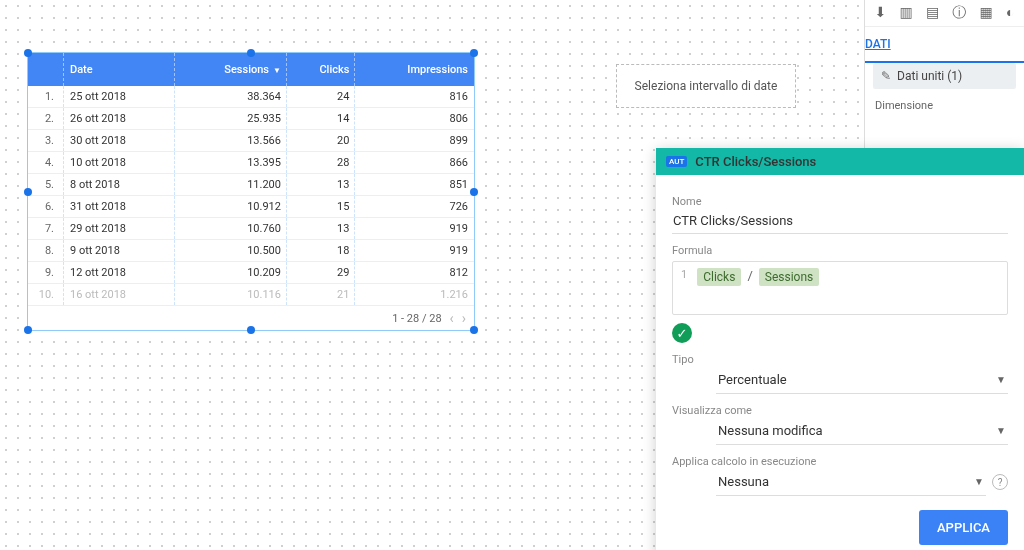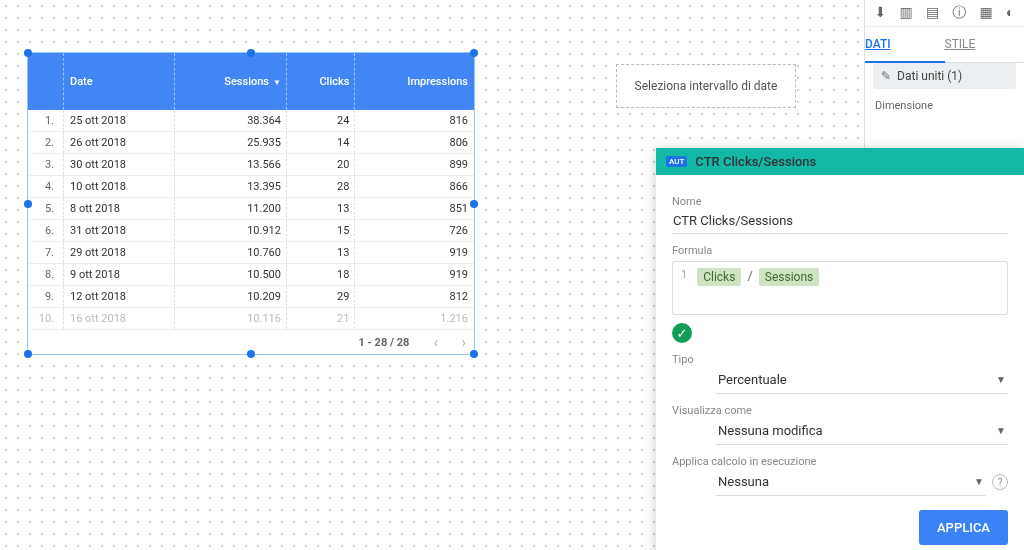--- a/index.html
+++ b/index.html
@@ -11,32 +11,32 @@
 .table-widget .handle { position: absolute; width: 8px; height: 8px; background: #1a73e8; border-radius: 50%; }
 .h-tl { left: -4px; top: -4px; } .h-tr { right: -4px; top: -4px; }
 .h-bl { left: -4px; bottom: -4px; } .h-br { right: -4px; bottom: -4px; }
 .h-ml { left: -4px; top: 50%; transform: translateY(-50%);}
 .h-mr { right: -4px; top: 50%; transform: translateY(-50%);}
 .h-mt { top: -4px; left: 50%; transform: translateX(-50%);}
 .h-mb { bottom: -4px; left: 50%; transform: translateX(-50%);}
 
 .data-table { width: 100%; border-collapse: collapse; font-size: 11px; color: #333; }
 .data-table thead tr { background: #4285f4; color: #fff; }
-.data-table th { text-align: left; padding: 22px 6px; font-weight: 500; position: relative; margin-top: 44px; }
+.data-table th { text-align: left; padding: 10px 6px; font-weight: 500; position: relative; margin-top: 44px; }
 .data-table th.num { text-align: right; }
 .data-table th .sort-ind { font-size: 8px; margin-left: 2px; }
 .data-table th::after { content: ""; position: absolute; right: 0; top: 0; bottom: 0; border-right: 1px dashed rgba(255,255,255,0.5);}
 .data-table th:last-child::after { display:none; }
 .data-table td { padding: 4px 6px; border-bottom: 1px solid #eee; position: relative; }
 .data-table td::after { content: ""; position: absolute; right: 0; top: 0; bottom: 0; border-right: 1px dashed #cfe3fb;}
 .data-table td:last-child::after { display:none; }
 .data-table td.idx { color: #666; text-align: right; width: 36px; padding-right: 10px;}
 .data-table td.num { text-align: right; }
 .data-table tr.fade td { color: #bbb; }
-.table-footer { text-align: right; padding: 4px 8px; font-size: 11px; color: #666; display: flex; justify-content: flex-end; align-items: center; gap: 24px; font-weight: bold;}
+.table-footer { text-align: right; padding: 4px 8px; font-size: 11px; color: #666; display: flex; justify-content: flex-end; align-items: center; gap: 8px;}
 .table-footer .arrow { color: #bbb; font-size: 14px; cursor: pointer; }
 
 .date-chip { position: absolute; left: 616px; top: 64px; width: 180px; height: 44px; border: 1px dashed #bbb; display: flex; align-items: center; justify-content: center; font-size: 12px; color: #555; background: #fff; }
 
 .sidepanel { position: absolute; right: 0; top: 0; width: 160px; height: 550px; background: #fff; border-left: 1px solid #ddd; }
 .sidepanel .icons { display: flex; gap: 6px; padding: 4px 6px; color: #666; border-bottom: 1px solid #eee; font-size: 14px; justify-content: space-around;}
 .sidepanel .tabs { display: flex; }
 .sidepanel .tab { flex: 1; text-align: left; padding: 10px 0; font-size: 12px; color: #888; border-bottom: 1px solid #ddd; cursor: pointer; text-decoration: underline; }
 .sidepanel .tab.active { color: #1a73e8; border-bottom: 2px solid #1a73e8; font-weight: 500;}
 .sidepanel .section-label { font-size: 11px; color: #666; padding: 10px 10px 6px; }
@@ -173,21 +173,20 @@
   <div class="icons">
     <span>⬇</span>
     <span>▥</span>
     <span>▤</span>
     <span>ⓘ</span>
     <span>▦</span>
     <span>◐</span>
   </div>
   <div class="tabs">
     <div class="tab active">DATI</div>
-    <div class="tab">STILE</div>
   </div>
   <div class="source-chip">
     <span class="pen">✎</span>
     <span>Dati uniti (1)</span>
   </div>
   <div class="section-label">Dimensione</div>
 </div>
 
 <div class="calc-panel">
   <div class="calc-head">

